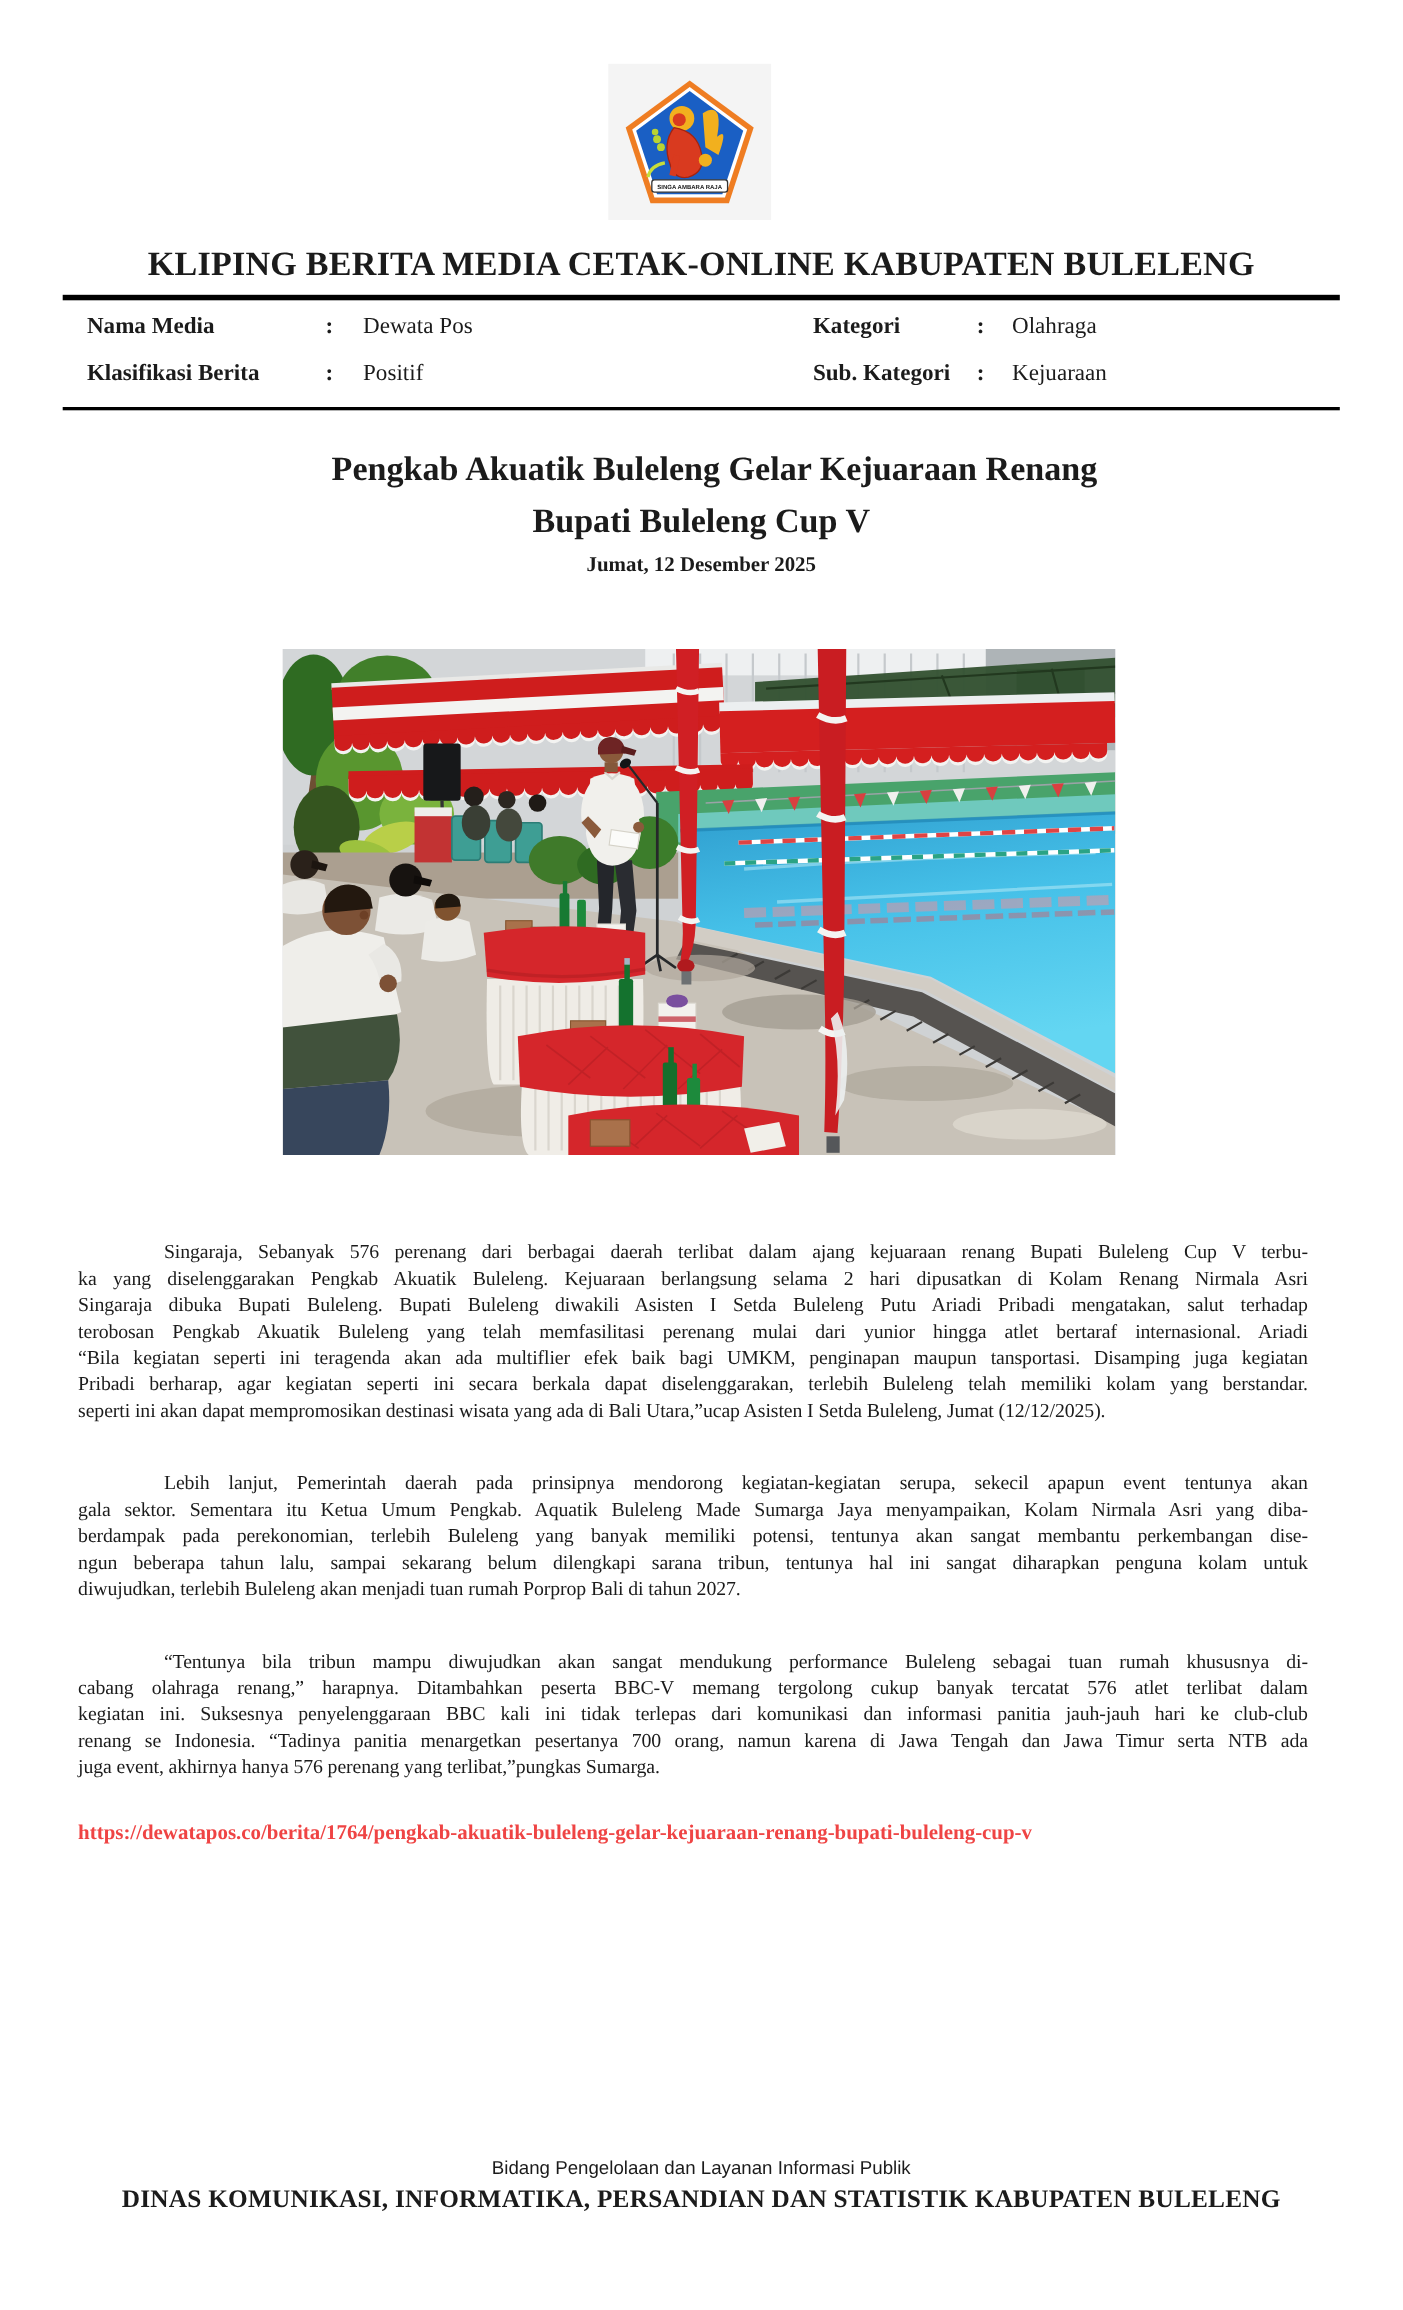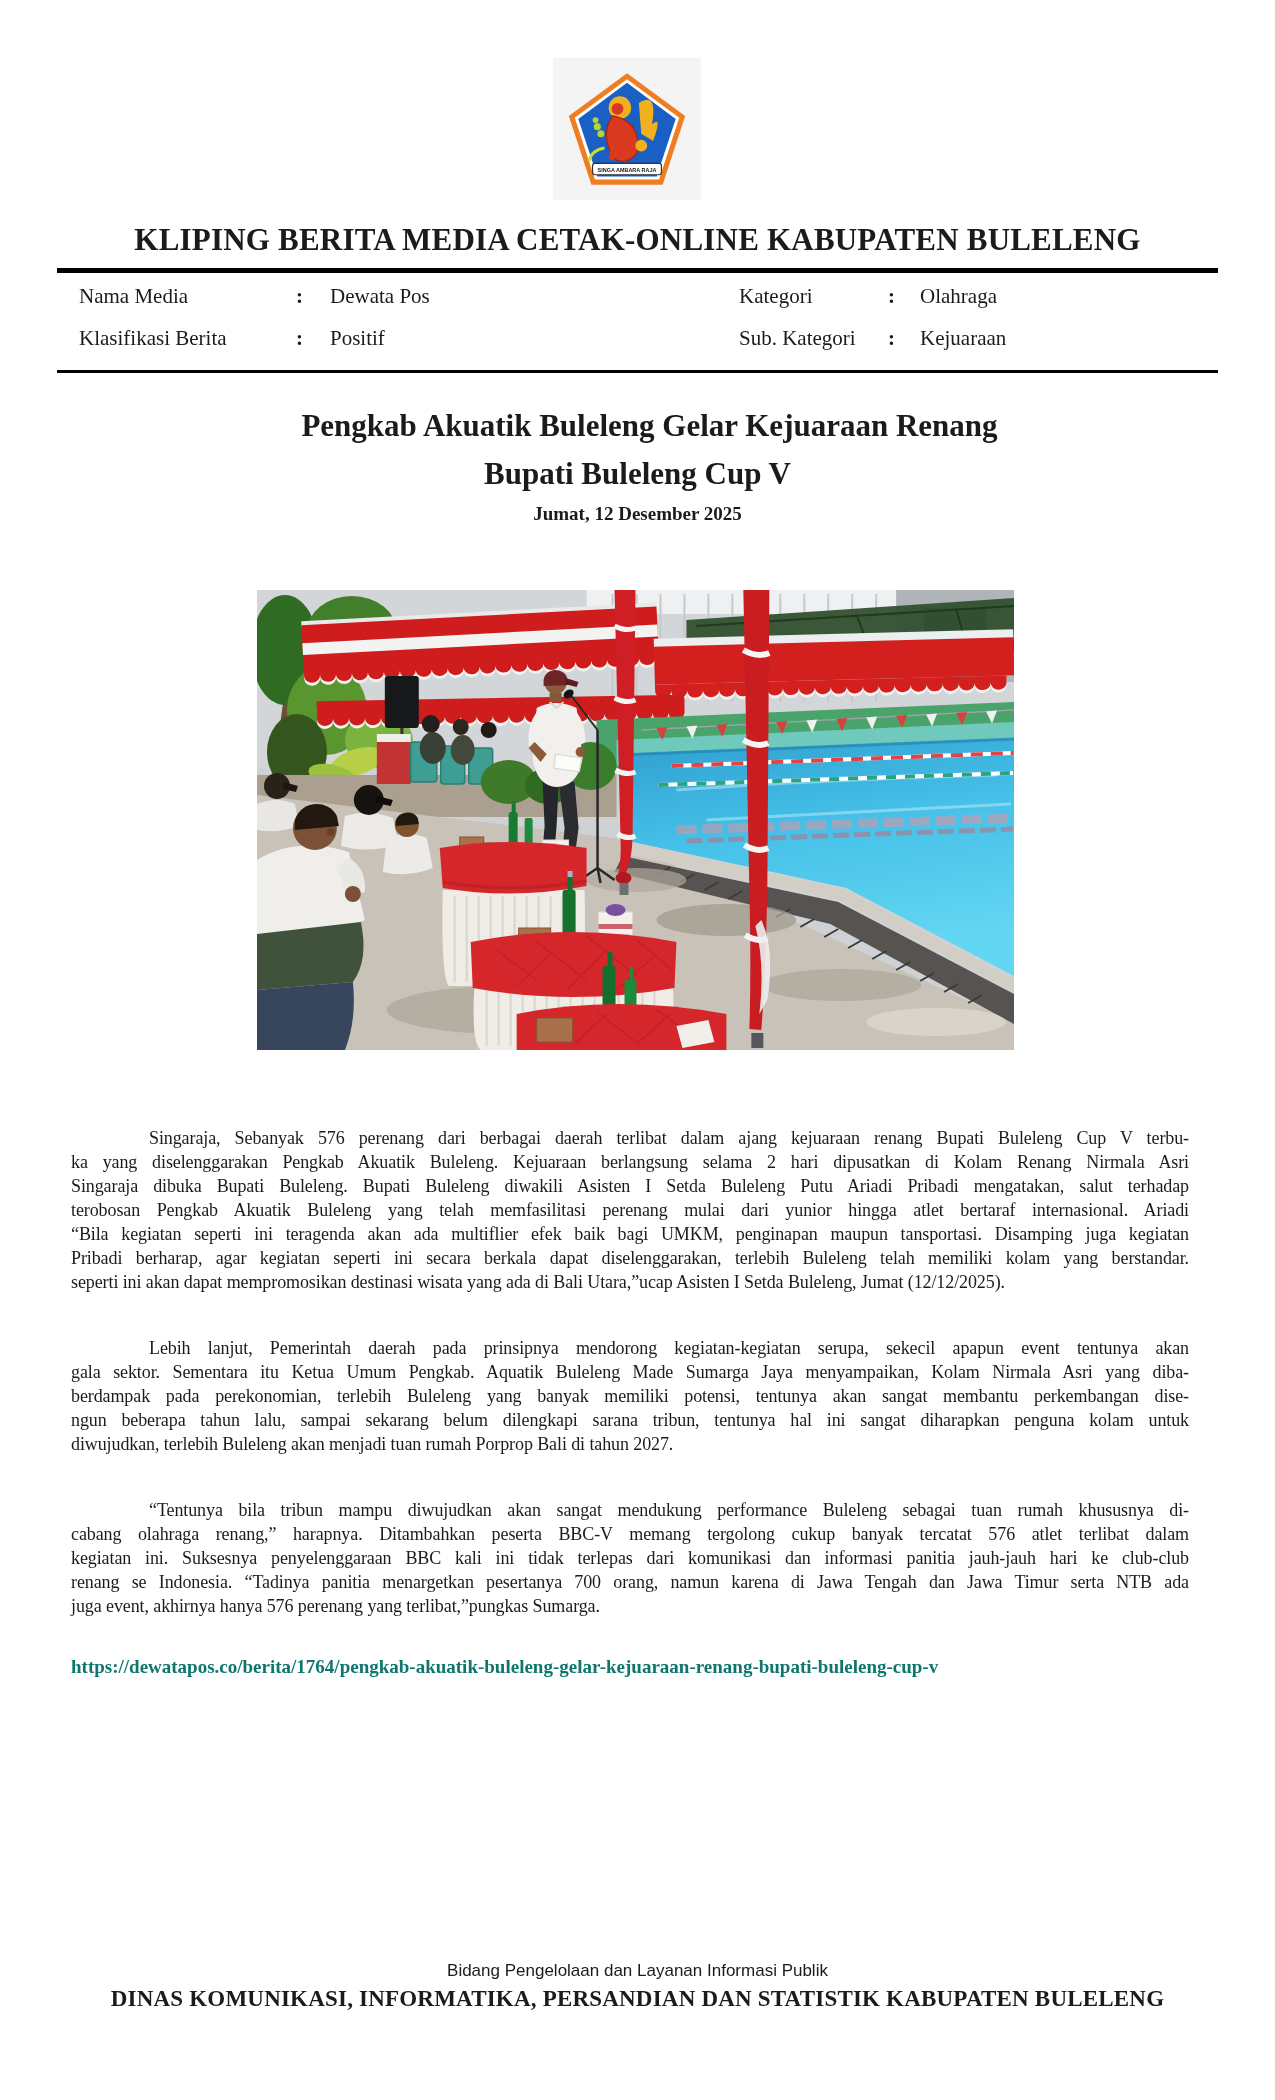--- a/index.html
+++ b/index.html
@@ -11,40 +11,40 @@
   .logo-wrap svg{display:block;}
 
   .header-title{position:absolute;left:0;right:0;top:222px;text-align:center;
                 font-size:31px;font-weight:bold;letter-spacing:.2px;}
 
   .rule{position:absolute;left:57px;width:1161px;background:#000;}
   .rule1{top:268px;height:5px;}
   .rule2{top:370px;height:3px;}
 
   .meta-cell{position:absolute;font-size:21px;white-space:nowrap;}
-  .meta-label{font-weight:normal;}
+  .meta-label{font-weight:bold;}
   .meta-colon{font-weight:bold;}
 
   .title-line{position:absolute;left:0;right:0;text-align:center;font-weight:bold;font-size:31px;}
   .title-1{top:408px;padding-left:24px;}
   .title-2{top:456px;}
   .article-date{position:absolute;left:0;right:0;top:503px;text-align:center;
                 font-weight:bold;font-size:19px;}
 
   .photo{position:absolute;left:257px;top:590px;width:757px;height:460px;overflow:hidden;background:#cfd2d4;}
   .photo svg{display:block;width:757px;height:460px;}
 
   .body-text{position:absolute;left:71px;top:1126px;width:1134px;font-size:18px;}
   .para{margin:0 16px 42px 0;}
   .line{line-height:24px;text-align:justify;text-align-last:justify;letter-spacing:-0.1px;}
   .line.first{text-indent:78px;}
   .line.last{text-align-last:left;}
 
   .article-url{position:absolute;left:71px;top:1656px;font-size:19px;font-weight:bold;
-               color:#0f766e;text-decoration:none;white-space:nowrap;}
+               color:#ef4444;text-decoration:none;white-space:nowrap;}
 
   .footer-1{position:absolute;left:0;right:0;top:1961px;text-align:center;
             font-family:"Liberation Sans","DejaVu Sans",sans-serif;font-size:17px;}
   .footer-2{position:absolute;left:0;right:0;top:1986px;text-align:center;
             font-size:23px;font-weight:bold;letter-spacing:.2px;}
 </style>
 </head>
 <body>
 
 <div class="page">

